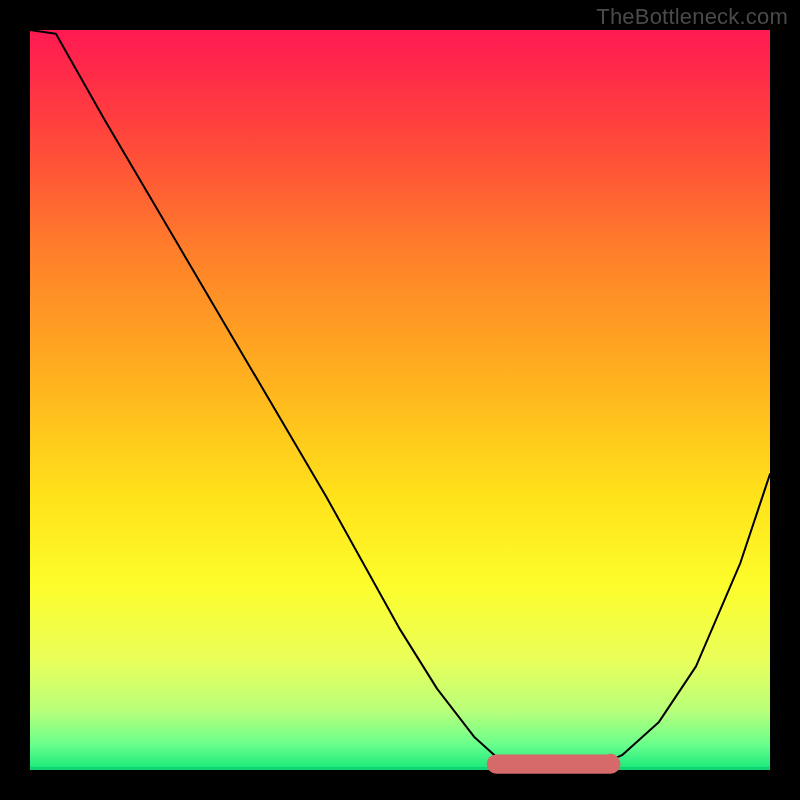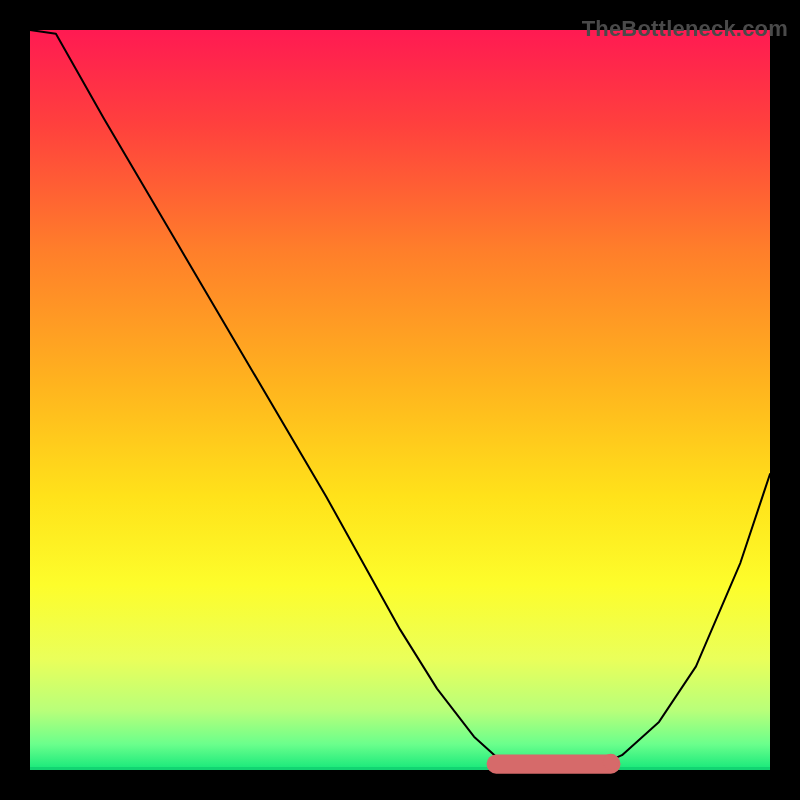--- a/index.html
+++ b/index.html
@@ -19,24 +19,23 @@
     position: absolute;
     top: 0;
     left: 0;
   }
   .watermark {
     position: absolute;
     top: 4px;
     right: 12px;
     font-family: Arial, Helvetica, sans-serif;
     font-size: 22px;
-    font-weight: 700;
+    font-weight: 400;
     color: #4a4a4a;
     letter-spacing: 0.2px;
-    margin-top: 12px;
   }
 </style>
 </head>
 <body>
 
 <div class="stage">
   <svg id="chart-svg" width="800" height="800" viewBox="0 0 800 800">
       <defs>
         <linearGradient id="bg-grad" x1="0" y1="0" x2="0" y2="1">
           <stop offset="0%" stop-color="#ff1a52"></stop>

